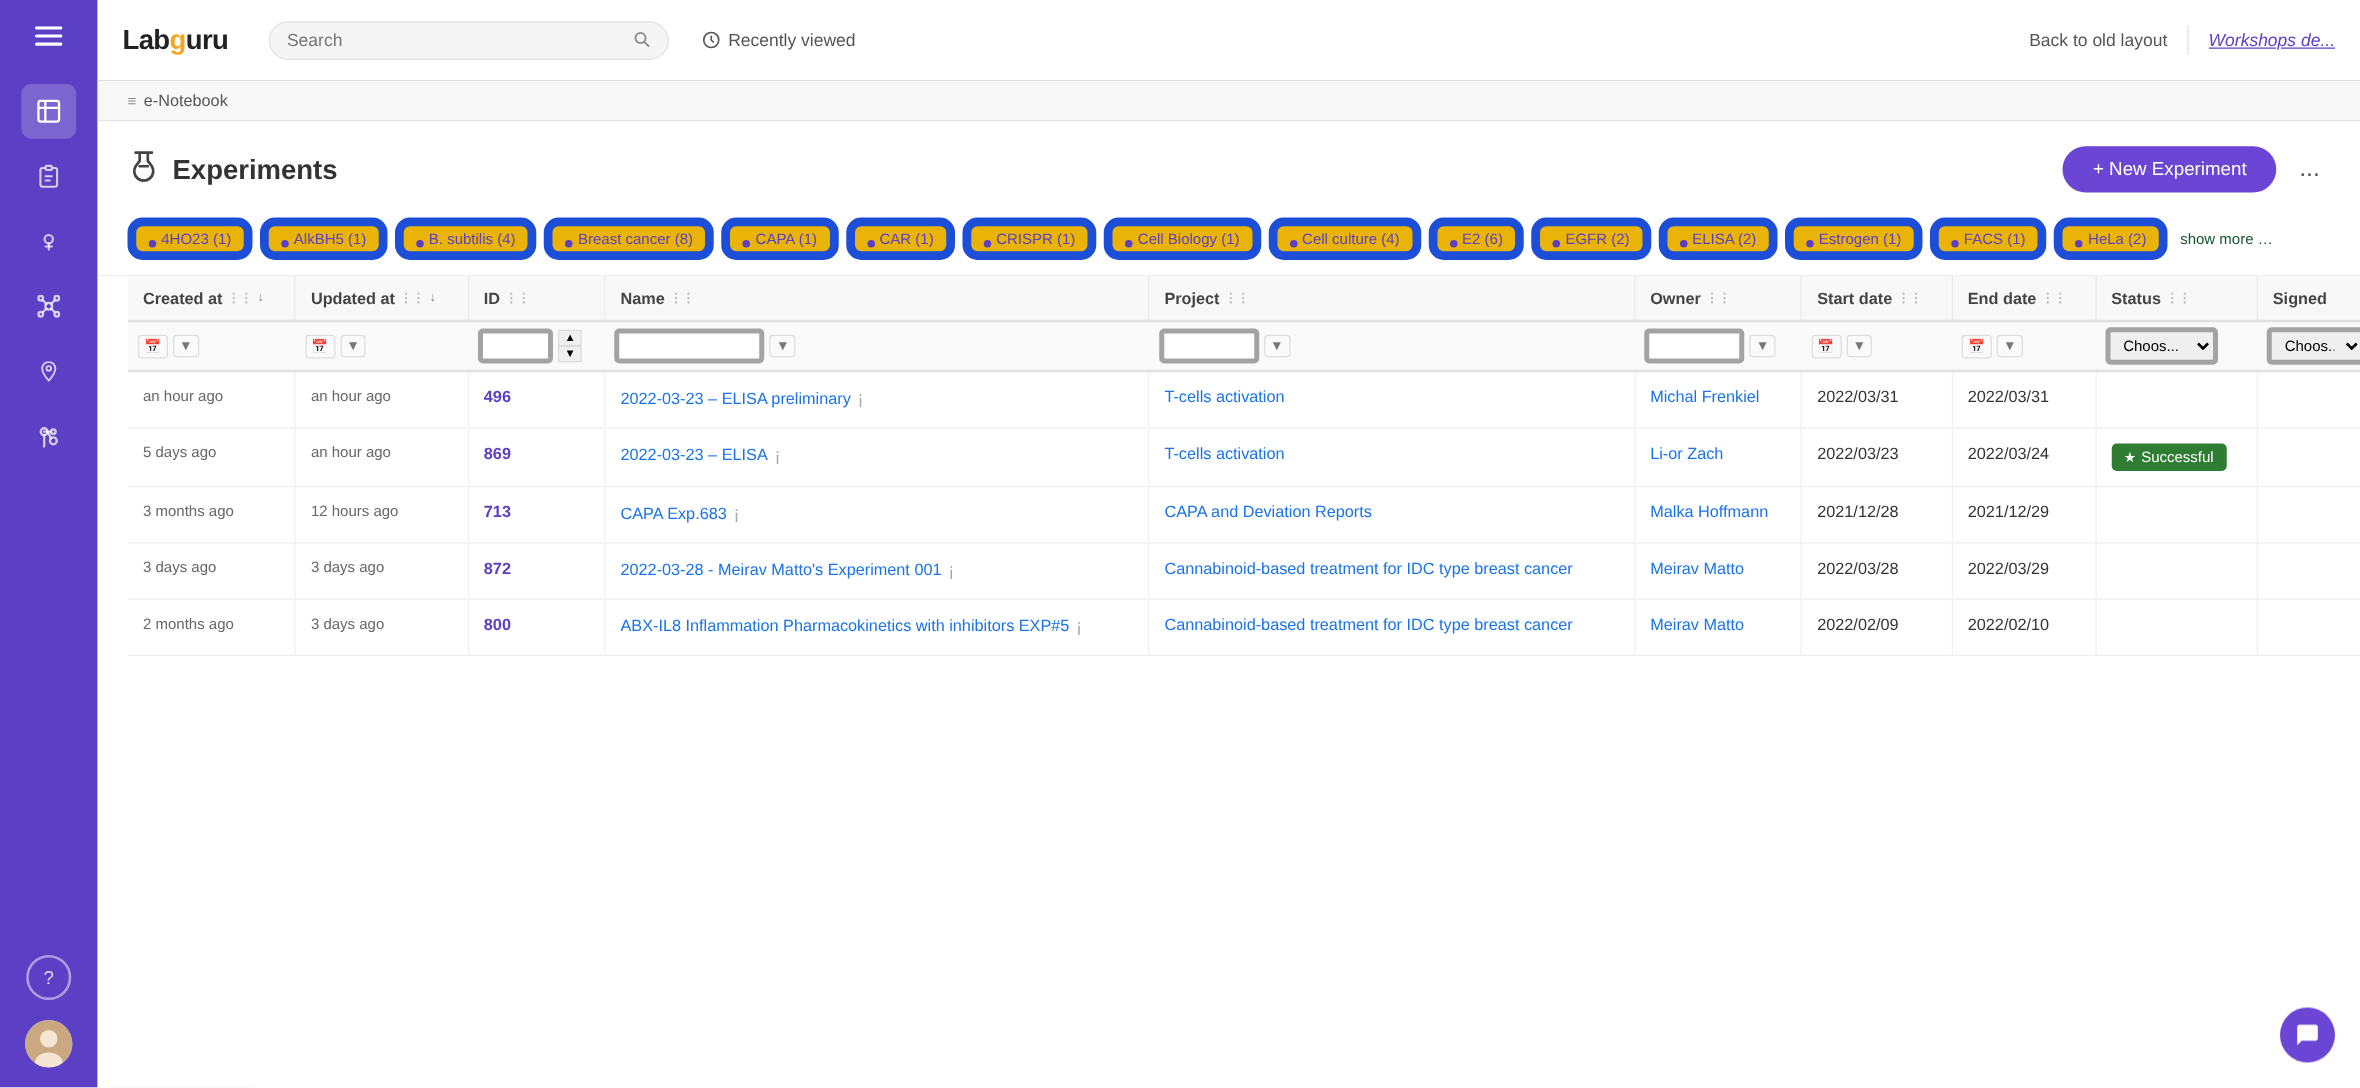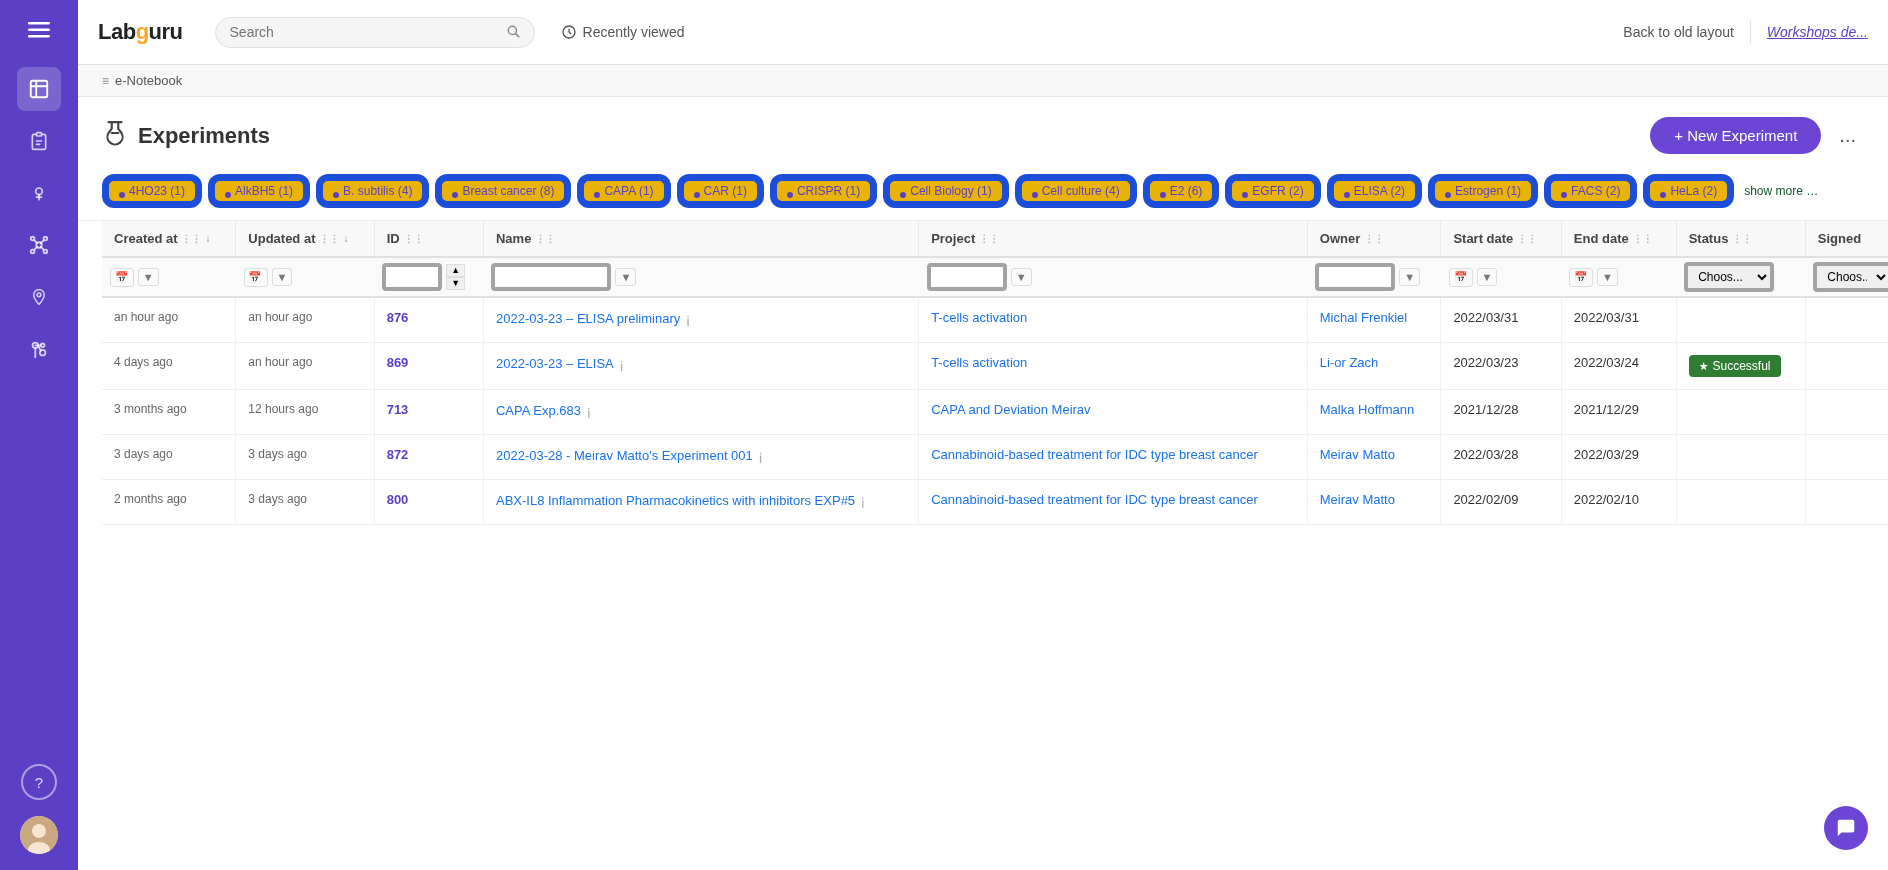--- a/index.html
+++ b/index.html
@@ -292,21 +292,21 @@
         <div class="tag">
             <span class="tag-dot"></span>
             <span>ELISA (2)</span>
           </div>
         <div class="tag">
             <span class="tag-dot"></span>
             <span>Estrogen (1)</span>
           </div>
         <div class="tag">
             <span class="tag-dot"></span>
-            <span>FACS (2)</span>
+            <span>FACS (1)</span>
           </div>
         <div class="tag">
             <span class="tag-dot"></span>
             <span>HeLa (2)</span>
           </div>
         <span class="show-more">show more …</span>
       </div>
 
       <div class="table-container">
         <table>
@@ -437,36 +437,36 @@
                   <option>Choos...</option>
                 </select>
               </td>
             </tr>
           </thead>
           <tbody id="table-body">
 
           <tr>
       <td class="time-cell">an hour ago</td>
       <td class="time-cell">an hour ago</td>
-      <td><a class="id-link">876</a></td>
+      <td><a class="id-link">496</a></td>
       <td>
         <div class="name-cell">
           <a class="name-link">2022-03-23 – ELISA preliminary</a>
           <span class="info-icon">ℹ</span>
         </div>
       </td>
       <td><a class="project-link">T-cells activation</a></td>
       <td><a class="owner-link">Michal Frenkiel</a></td>
       <td class="date-cell">2022/03/31</td>
       <td class="date-cell">2022/03/31</td>
       <td></td>
       <td></td>
     </tr>
               <tr>
-      <td class="time-cell">4 days ago</td>
+      <td class="time-cell">5 days ago</td>
       <td class="time-cell">an hour ago</td>
       <td><a class="id-link">869</a></td>
       <td>
         <div class="name-cell">
           <a class="name-link">2022-03-23 – ELISA</a>
           <span class="info-icon">ℹ</span>
         </div>
       </td>
       <td><a class="project-link">T-cells activation</a></td>
       <td><a class="owner-link">Li-or Zach</a></td>
@@ -478,21 +478,21 @@
               <tr>
       <td class="time-cell">3 months ago</td>
       <td class="time-cell">12 hours ago</td>
       <td><a class="id-link">713</a></td>
       <td>
         <div class="name-cell">
           <a class="name-link">CAPA Exp.683</a>
           <span class="info-icon">ℹ</span>
         </div>
       </td>
-      <td><a class="project-link">CAPA and Deviation Meirav</a></td>
+      <td><a class="project-link">CAPA and Deviation Reports</a></td>
       <td><a class="owner-link">Malka Hoffmann</a></td>
       <td class="date-cell">2021/12/28</td>
       <td class="date-cell">2021/12/29</td>
       <td></td>
       <td></td>
     </tr>
               <tr>
       <td class="time-cell">3 days ago</td>
       <td class="time-cell">3 days ago</td>
       <td><a class="id-link">872</a></td>

